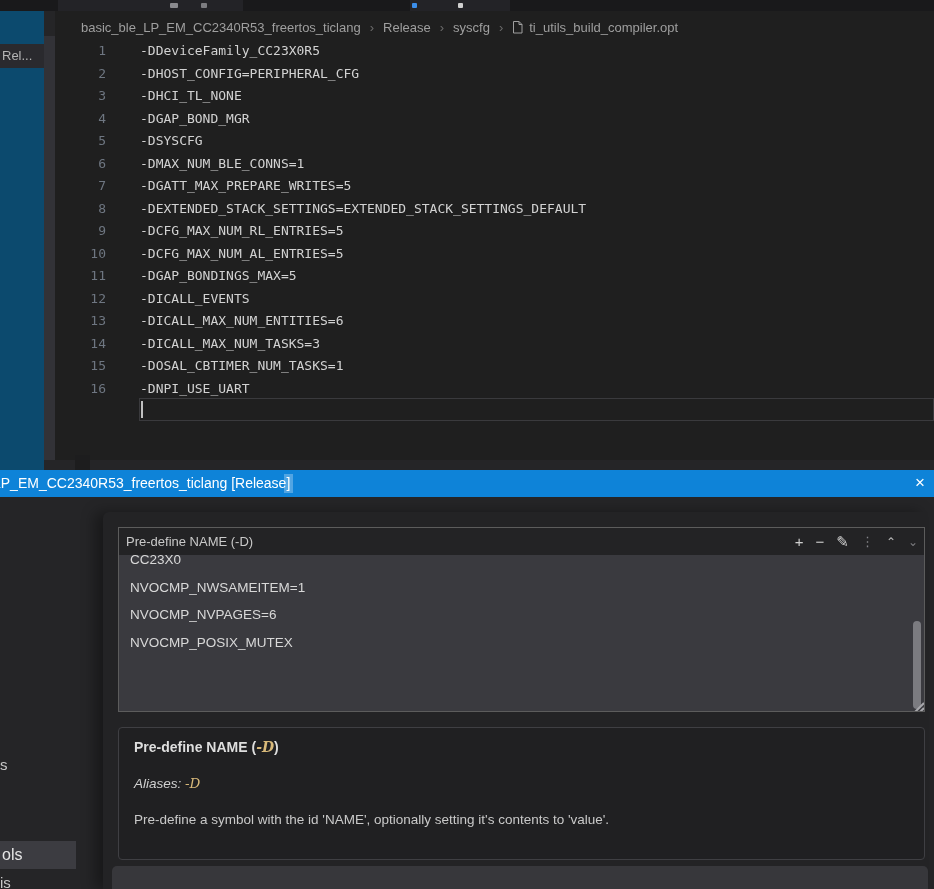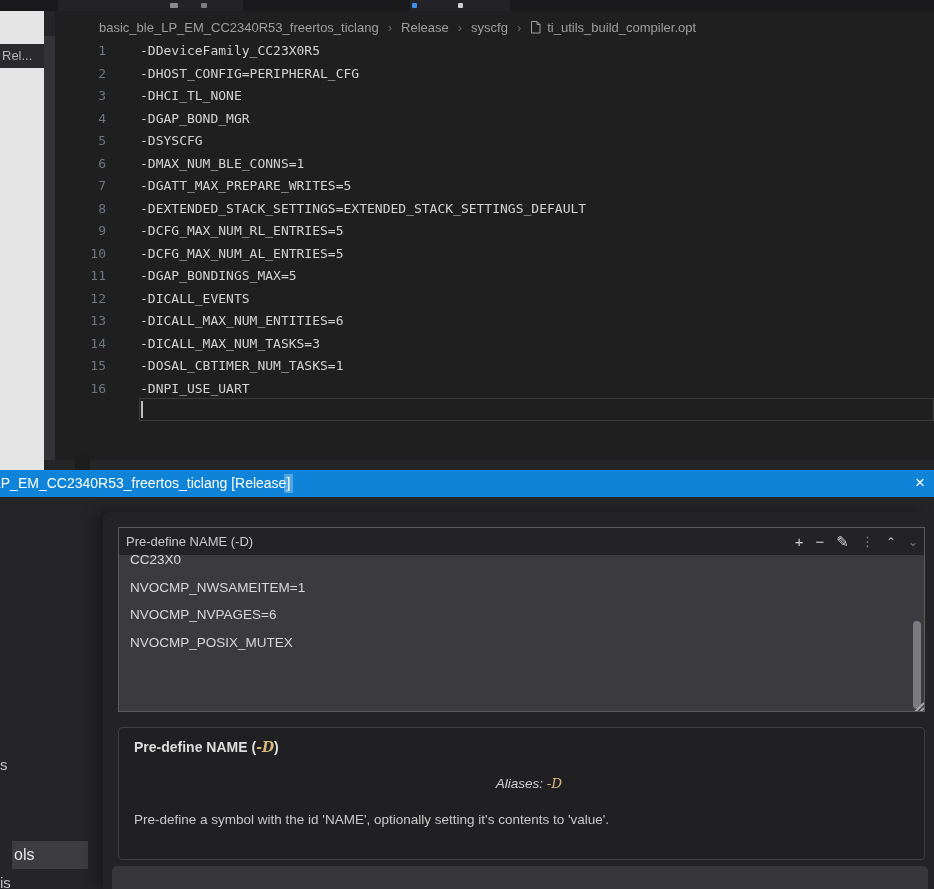--- a/index.html
+++ b/index.html
@@ -10,28 +10,28 @@
     -webkit-font-smoothing:antialiased;
   }
   
   .tabstrip { position:absolute; left:0; top:0; width:934px; height:11px; background:#19191b; }
   .tabseg { position:absolute; top:0; height:11px; background:#232327; }
   .tabseg.s1 { left:58px; width:185px; }
   .tabseg.s2 { left:410px; width:100px; }
   .speck { position:absolute; top:3px; height:5px; border-radius:1px; }
 
   
-  .left-col { position:absolute; left:0; top:11px; width:44px; height:486px; background:#e5e5e5; }
+  .left-col { position:absolute; left:0; top:11px; width:44px; height:486px; background:#0c4a6e; }
   .tree-item { position:absolute; left:0; top:33px; width:44px; height:24px; background:#2a2a2e;
     color:#b5b5b5; font-size:13px; line-height:24px; padding-left:2px; overflow:hidden; white-space:nowrap; }
   .vstrip { position:absolute; left:44px; top:36px; width:11px; height:424px; background:#323237; }
 
   
   .editor { position:absolute; left:55px; top:11px; width:879px; height:449px; background:#1f1f1f; }
-  .breadcrumb { position:absolute; left:44px; top:5px; height:22px; display:flex; align-items:center;
+  .breadcrumb { position:absolute; left:26px; top:5px; height:22px; display:flex; align-items:center;
     gap:9px; color:#9f9f9f; font-size:13px; white-space:nowrap; }
   .crumb-sep { color:#6a6a6a; font-size:13px; }
   .file-icon { display:inline-flex; margin-right:-3px; }
   .code-line { position:absolute; left:0; height:23px; display:flex; align-items:center; width:879px; }
   .ln { width:51px; text-align:right; color:#6e7681; font:13px "DejaVu Sans Mono", monospace; flex:none; }
   .ln.active { color:#c6c6c6; }
   .ct { margin-left:34px; color:#d2d2d2; font:13px "DejaVu Sans Mono", monospace; white-space:pre; }
   .curline-box { position:absolute; left:84px; top:387px; width:795px; height:23px;
     border:1px solid #3a3a3d; }
   .cursor-bar { position:absolute; left:86px; top:390px; width:2px; height:17px; background:#c0c0c0; }
@@ -41,21 +41,21 @@
   .titlebar { position:absolute; left:0; top:470px; width:934px; height:27px; background:#0e83d8; color:#fff; }
   .title-text { position:absolute; left:-7px; top:0; line-height:27px; font-size:14px; white-space:nowrap; }
   .title-cursor { position:absolute; left:284px; top:4px; width:9px; height:19px; background:rgba(255,255,255,.28); }
   .close-btn { position:absolute; right:1px; top:0; width:26px; height:27px; line-height:26px;
     text-align:center; font-size:17px; color:#fff; cursor:pointer; }
 
   
   .backdrop { position:absolute; left:0; top:497px; width:934px; height:392px; background:#252527; }
   .menu-frag { position:absolute; left:0; color:#c8c8c8; font-size:15px; white-space:nowrap; }
   .menu-frag.hl { width:76px; height:28px; background:#3c3c41; color:#e6e6e6;
-    font-size:16px; line-height:28px; padding-left:2px;margin-left:12px; }
+    font-size:16px; line-height:28px; padding-left:2px; }
   .panel { position:absolute; left:103px; top:15px; width:825px; height:377px; background:#232325;
     border-radius:6px 0 0 0; box-shadow:-8px 0 14px rgba(0,0,0,.35); }
 
   
   .group { position:absolute; left:15px; top:15px; width:807px; height:185px;
     border:1px solid #5c5c5c; background:#232325; }
   .group-header { height:27px; display:flex; align-items:center; padding:0 6px 0 7px;
     color:#c9c9c9; font-size:13px; }
   .group-title { flex:1 1 auto; }
   .hicons { display:flex; align-items:center; gap:12px; font-size:15px; }
@@ -69,21 +69,21 @@
   .row.first { margin-top:-9px; }
   .row.sel { background:#2c3035; }
   .row.alt { background:#323237; }
   .thumb { position:absolute; right:3px; top:93px; width:8px; height:88px; background:#7b7b80; border-radius:4px; }
   .grip { position:absolute; right:0; bottom:0; width:13px; height:13px; overflow:hidden; }
 
   
   .help { position:absolute; left:15px; top:215px; width:807px; height:133px; background:#202022;
     border:1px solid #3f3f43; border-radius:4px; overflow:hidden; }
   .help-title { margin:11px 0 0 15px; font-size:14px; font-weight:bold; color:#dedede; }
-  .help-aliases { margin:20px 0 0 15px; font-style:italic; font-size:13.5px; color:#d0d0d0;text-align:center; }
+  .help-aliases { margin:20px 0 0 15px; font-style:italic; font-size:13.5px; color:#d0d0d0; }
   .help-desc { margin:21px 0 0 15px; font-size:13.5px; color:#c9c9c9; }
   .flag { color:#d8b97a; font-family:"DejaVu Serif", serif; font-style:italic; }
 
   
   .bottomband { position:absolute; left:9px; top:354px; width:816px; height:23px;
     background:#37373b; border-radius:5px 5px 0 0; }
 </style>
 </head>
 <body>
 

